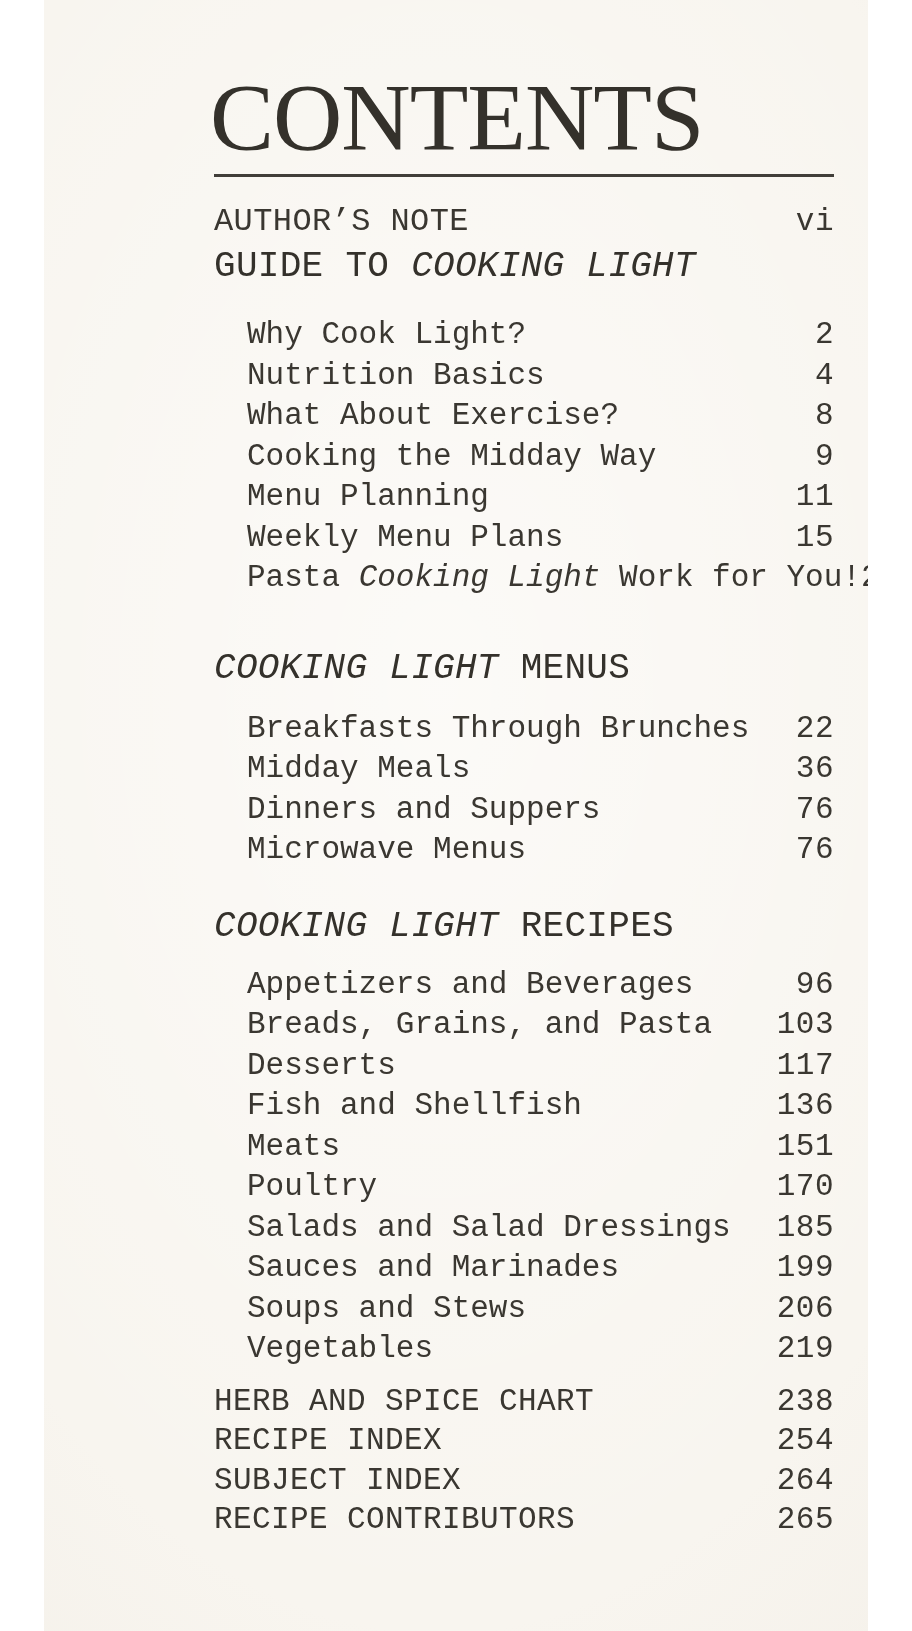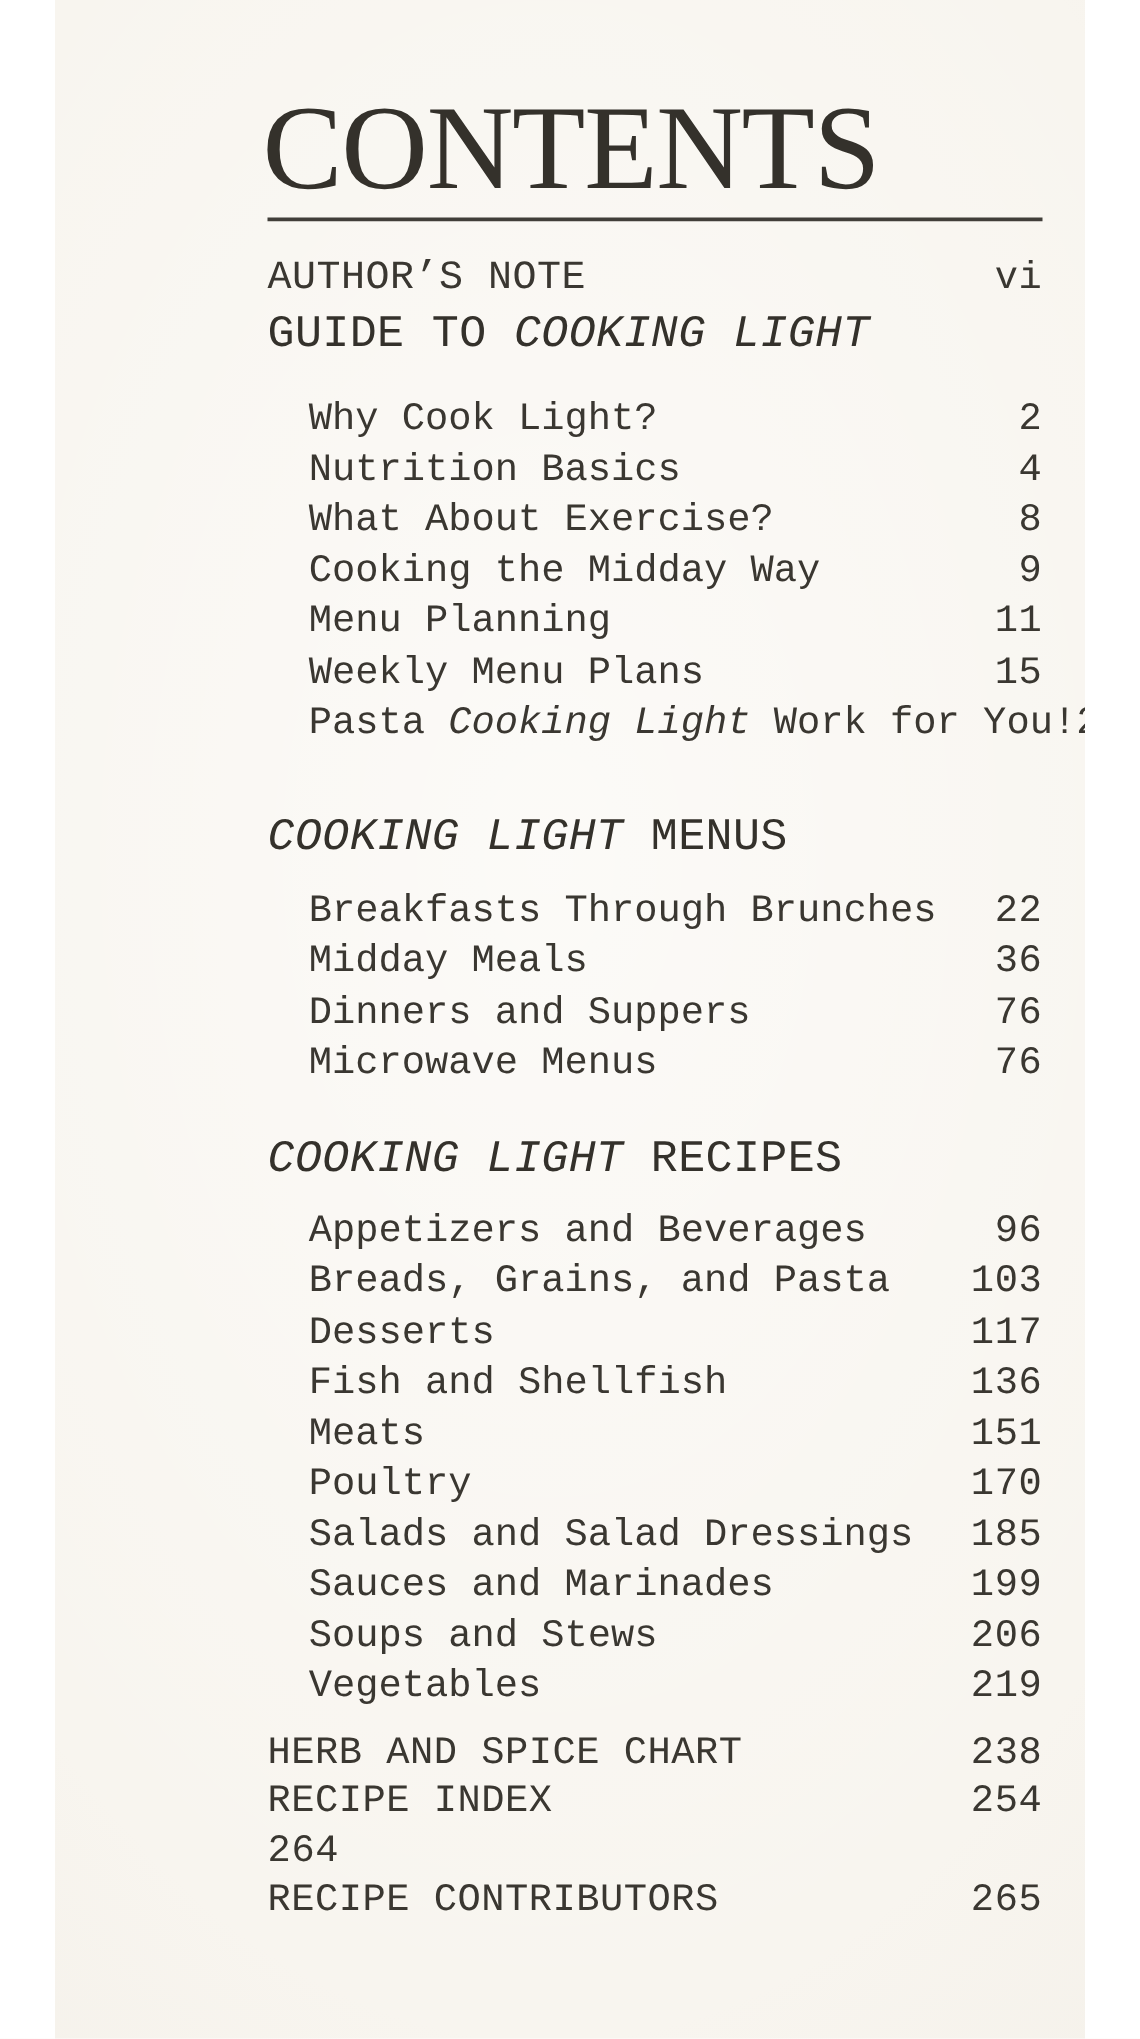--- a/index.html
+++ b/index.html
@@ -159,20 +159,21 @@
         <div class="block block-back">
           <div class="row caps">
             <span class="label"><span>HERB AND SPICE CHART</span></span>
             <span class="page-num">238</span>
           </div>
           <div class="row caps">
             <span class="label"><span>RECIPE INDEX</span></span>
             <span class="page-num">254</span>
           </div>
           <div class="row caps">
+            <span class="label"><span>SUBJECT INDEX</span></span>
             <span class="page-num">264</span>
           </div>
           <div class="row caps">
             <span class="label"><span>RECIPE CONTRIBUTORS</span></span>
             <span class="page-num">265</span>
           </div>
         </div>
       </div>
   </div>
 </div>

